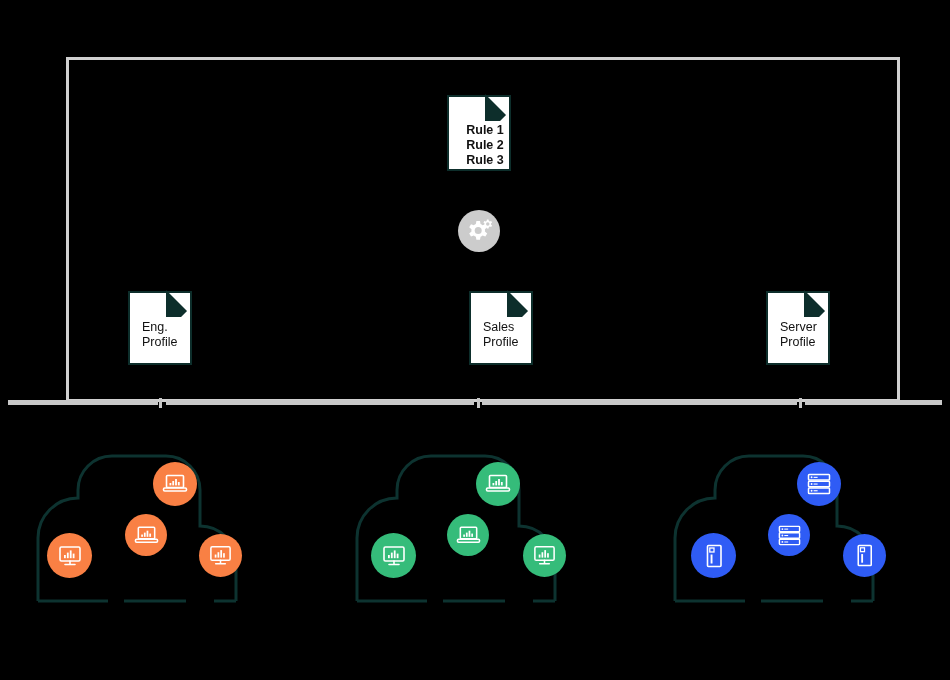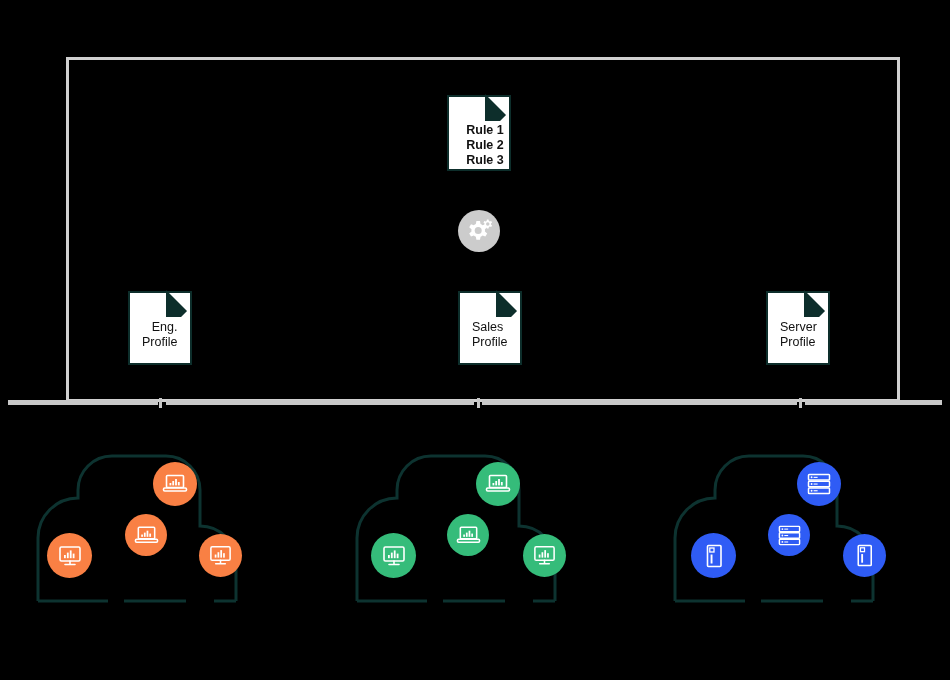--- a/index.html
+++ b/index.html
@@ -151,27 +151,27 @@
                  -1.1 0.94 a3.2 3.2 0 0 1 0 1.1 l1.1 0.94 -0.86 1.49 -1.37-0.53
                  a3.2 3.2 0 0 1-0.95 0.56 l-0.27 1.45 h-1.7 l-0.27-1.45
                  a3.2 3.2 0 0 1-0.95-0.56 l-1.37 0.53 -0.86-1.49 1.1-0.94
                  a3.2 3.2 0 0 1 0-1.1 l-1.1-0.94 0.86-1.49 1.37 0.53
                  a3.2 3.2 0 0 1 0.95-0.56 z"></path>
         <circle cx="29.75" cy="14.1" r="1.75" fill="#cccccc"></circle>
       </g>
     </svg>
   </div>
 
-  <div class="doc doc-profile" style="left:128px; top:291px; width:64px; height:74px;text-align:right;">
+  <div class="doc doc-profile" style="left:128px; top:291px; width:64px; height:74px;">
     <div class="fold-edge"></div>
     <div class="doc-text">Eng.
 Profile</div>
   </div>
 
-  <div class="doc doc-profile" style="left:458px; top:291px; width:64px; height:74px;padding-left:44px;">
+  <div class="doc doc-profile" style="left:469px; top:291px; width:64px; height:74px;padding-left:44px;">
     <div class="fold-edge"></div>
     <div class="doc-text">Sales
 Profile</div>
   </div>
 
   <div class="doc doc-profile" style="left:766px; top:291px; width:64px; height:74px;text-decoration:underline;">
     <div class="fold-edge"></div>
     <div class="doc-text">Server
 Profile</div>
   </div>

